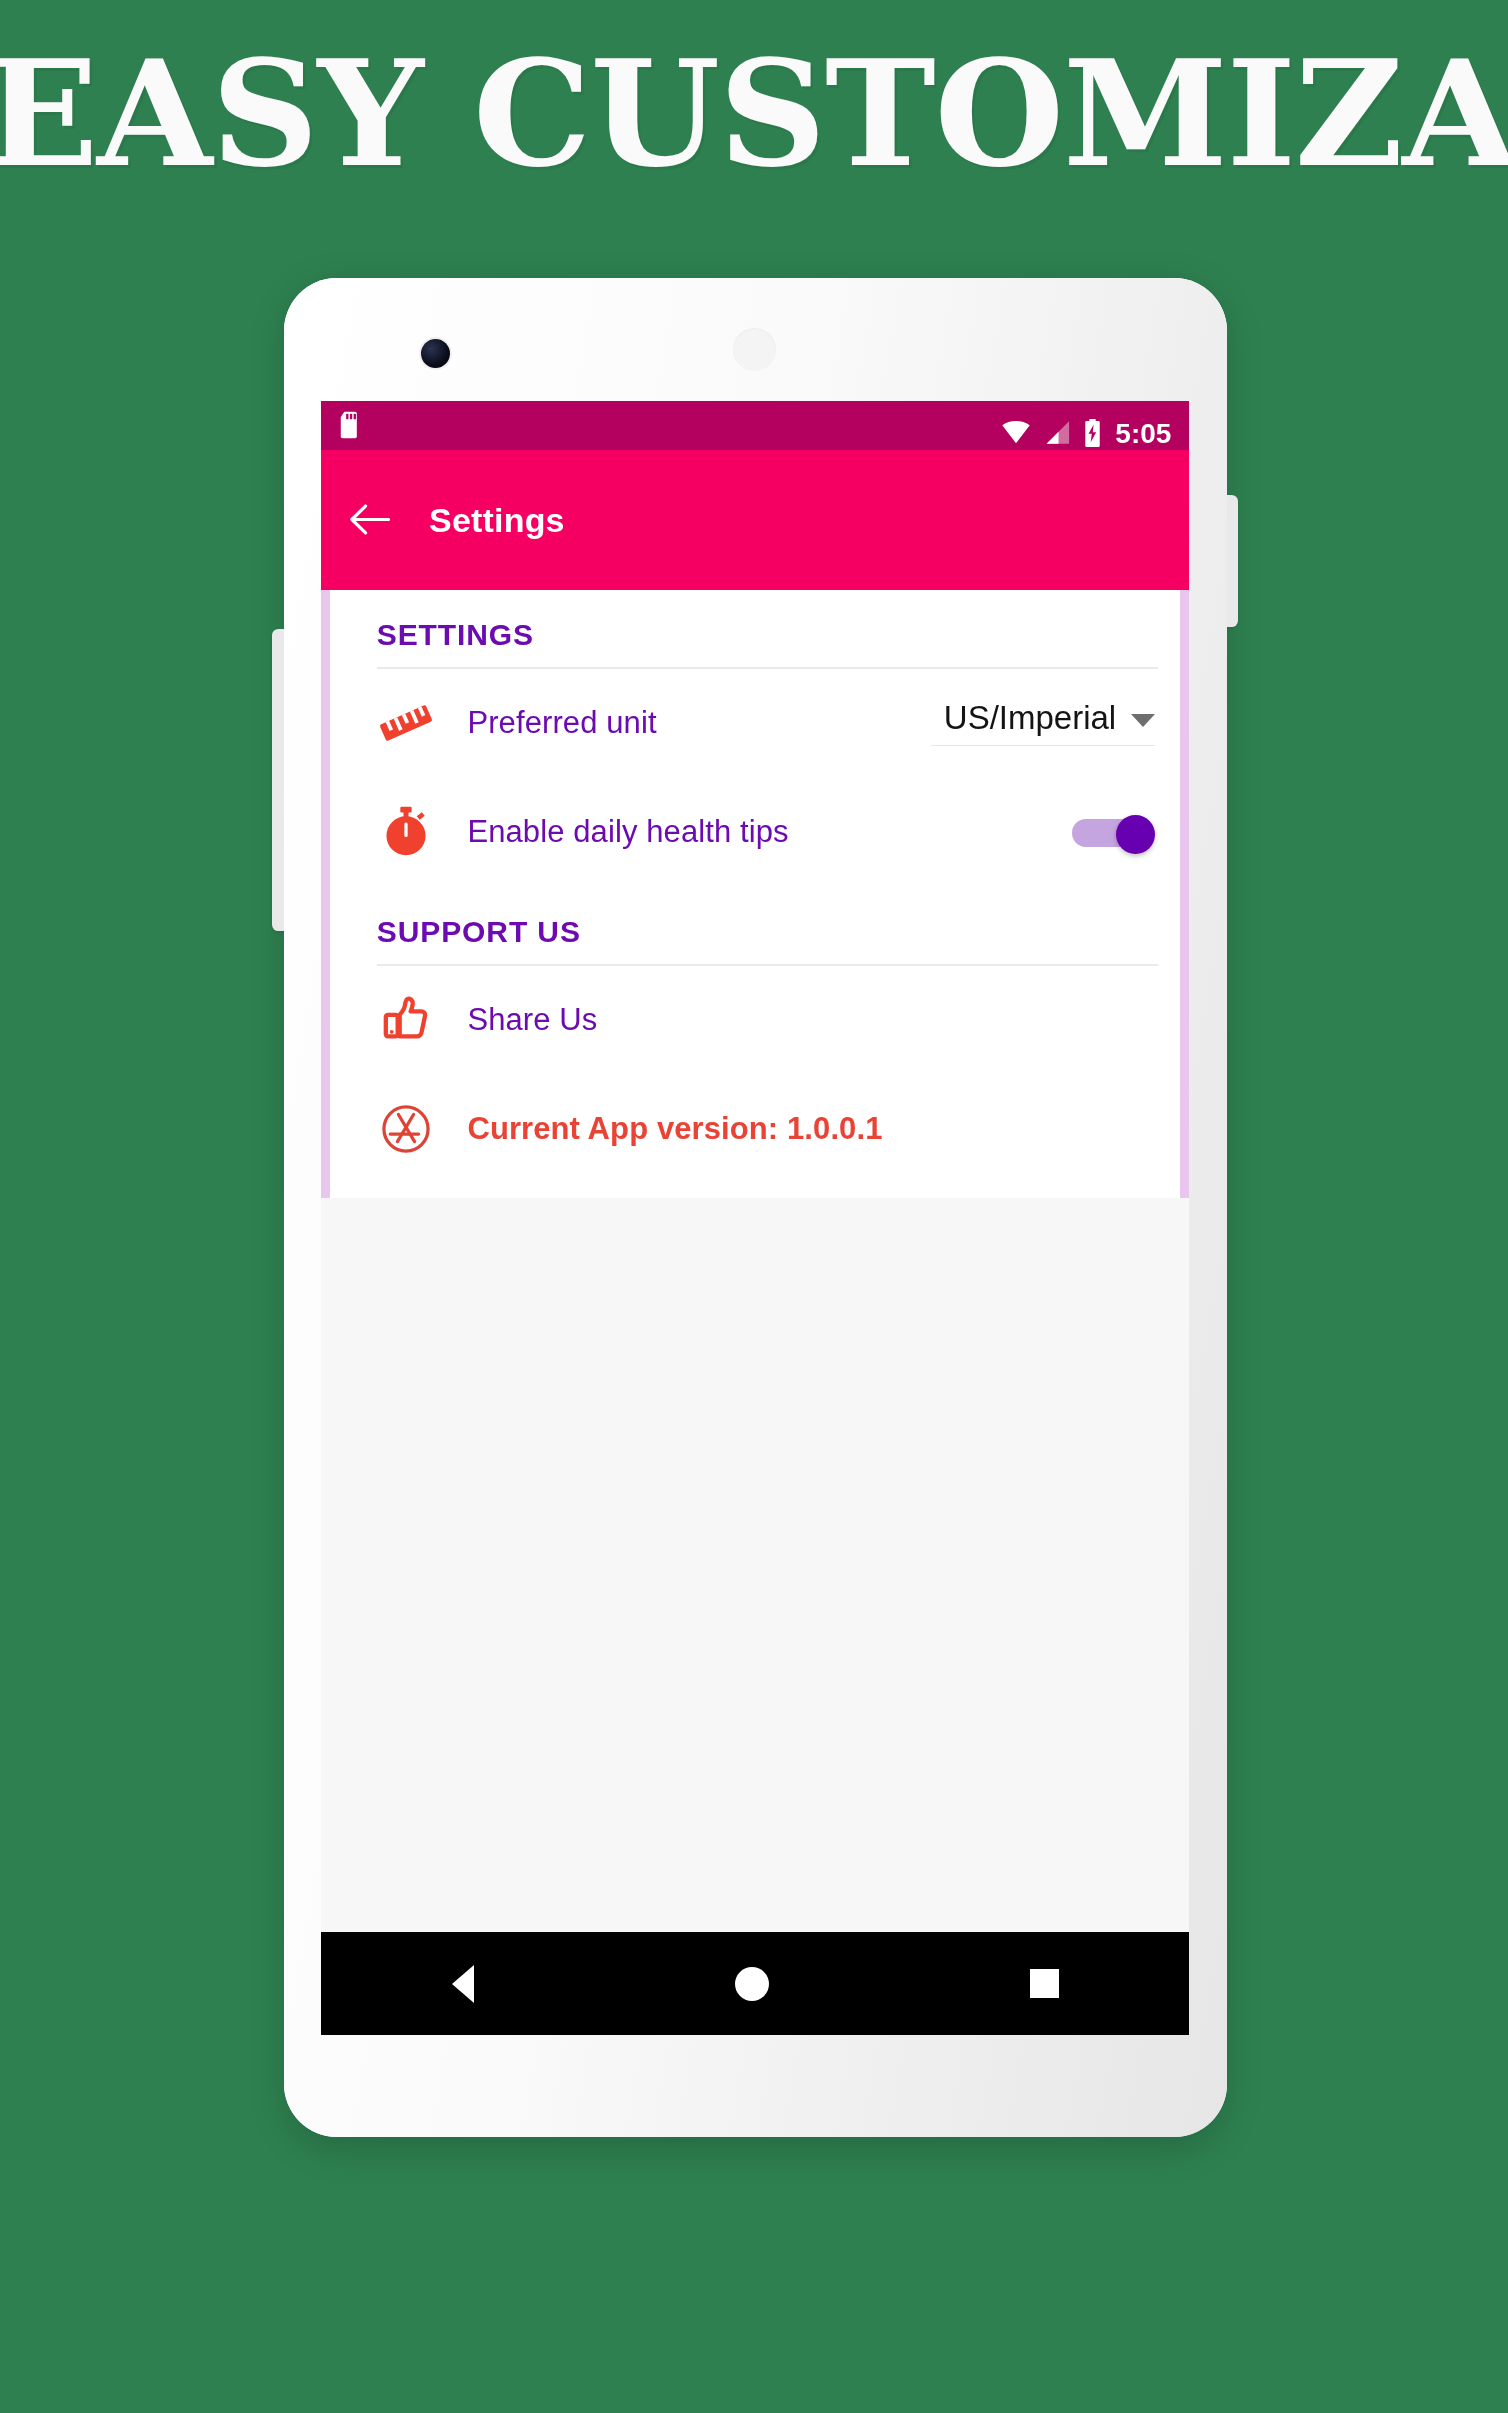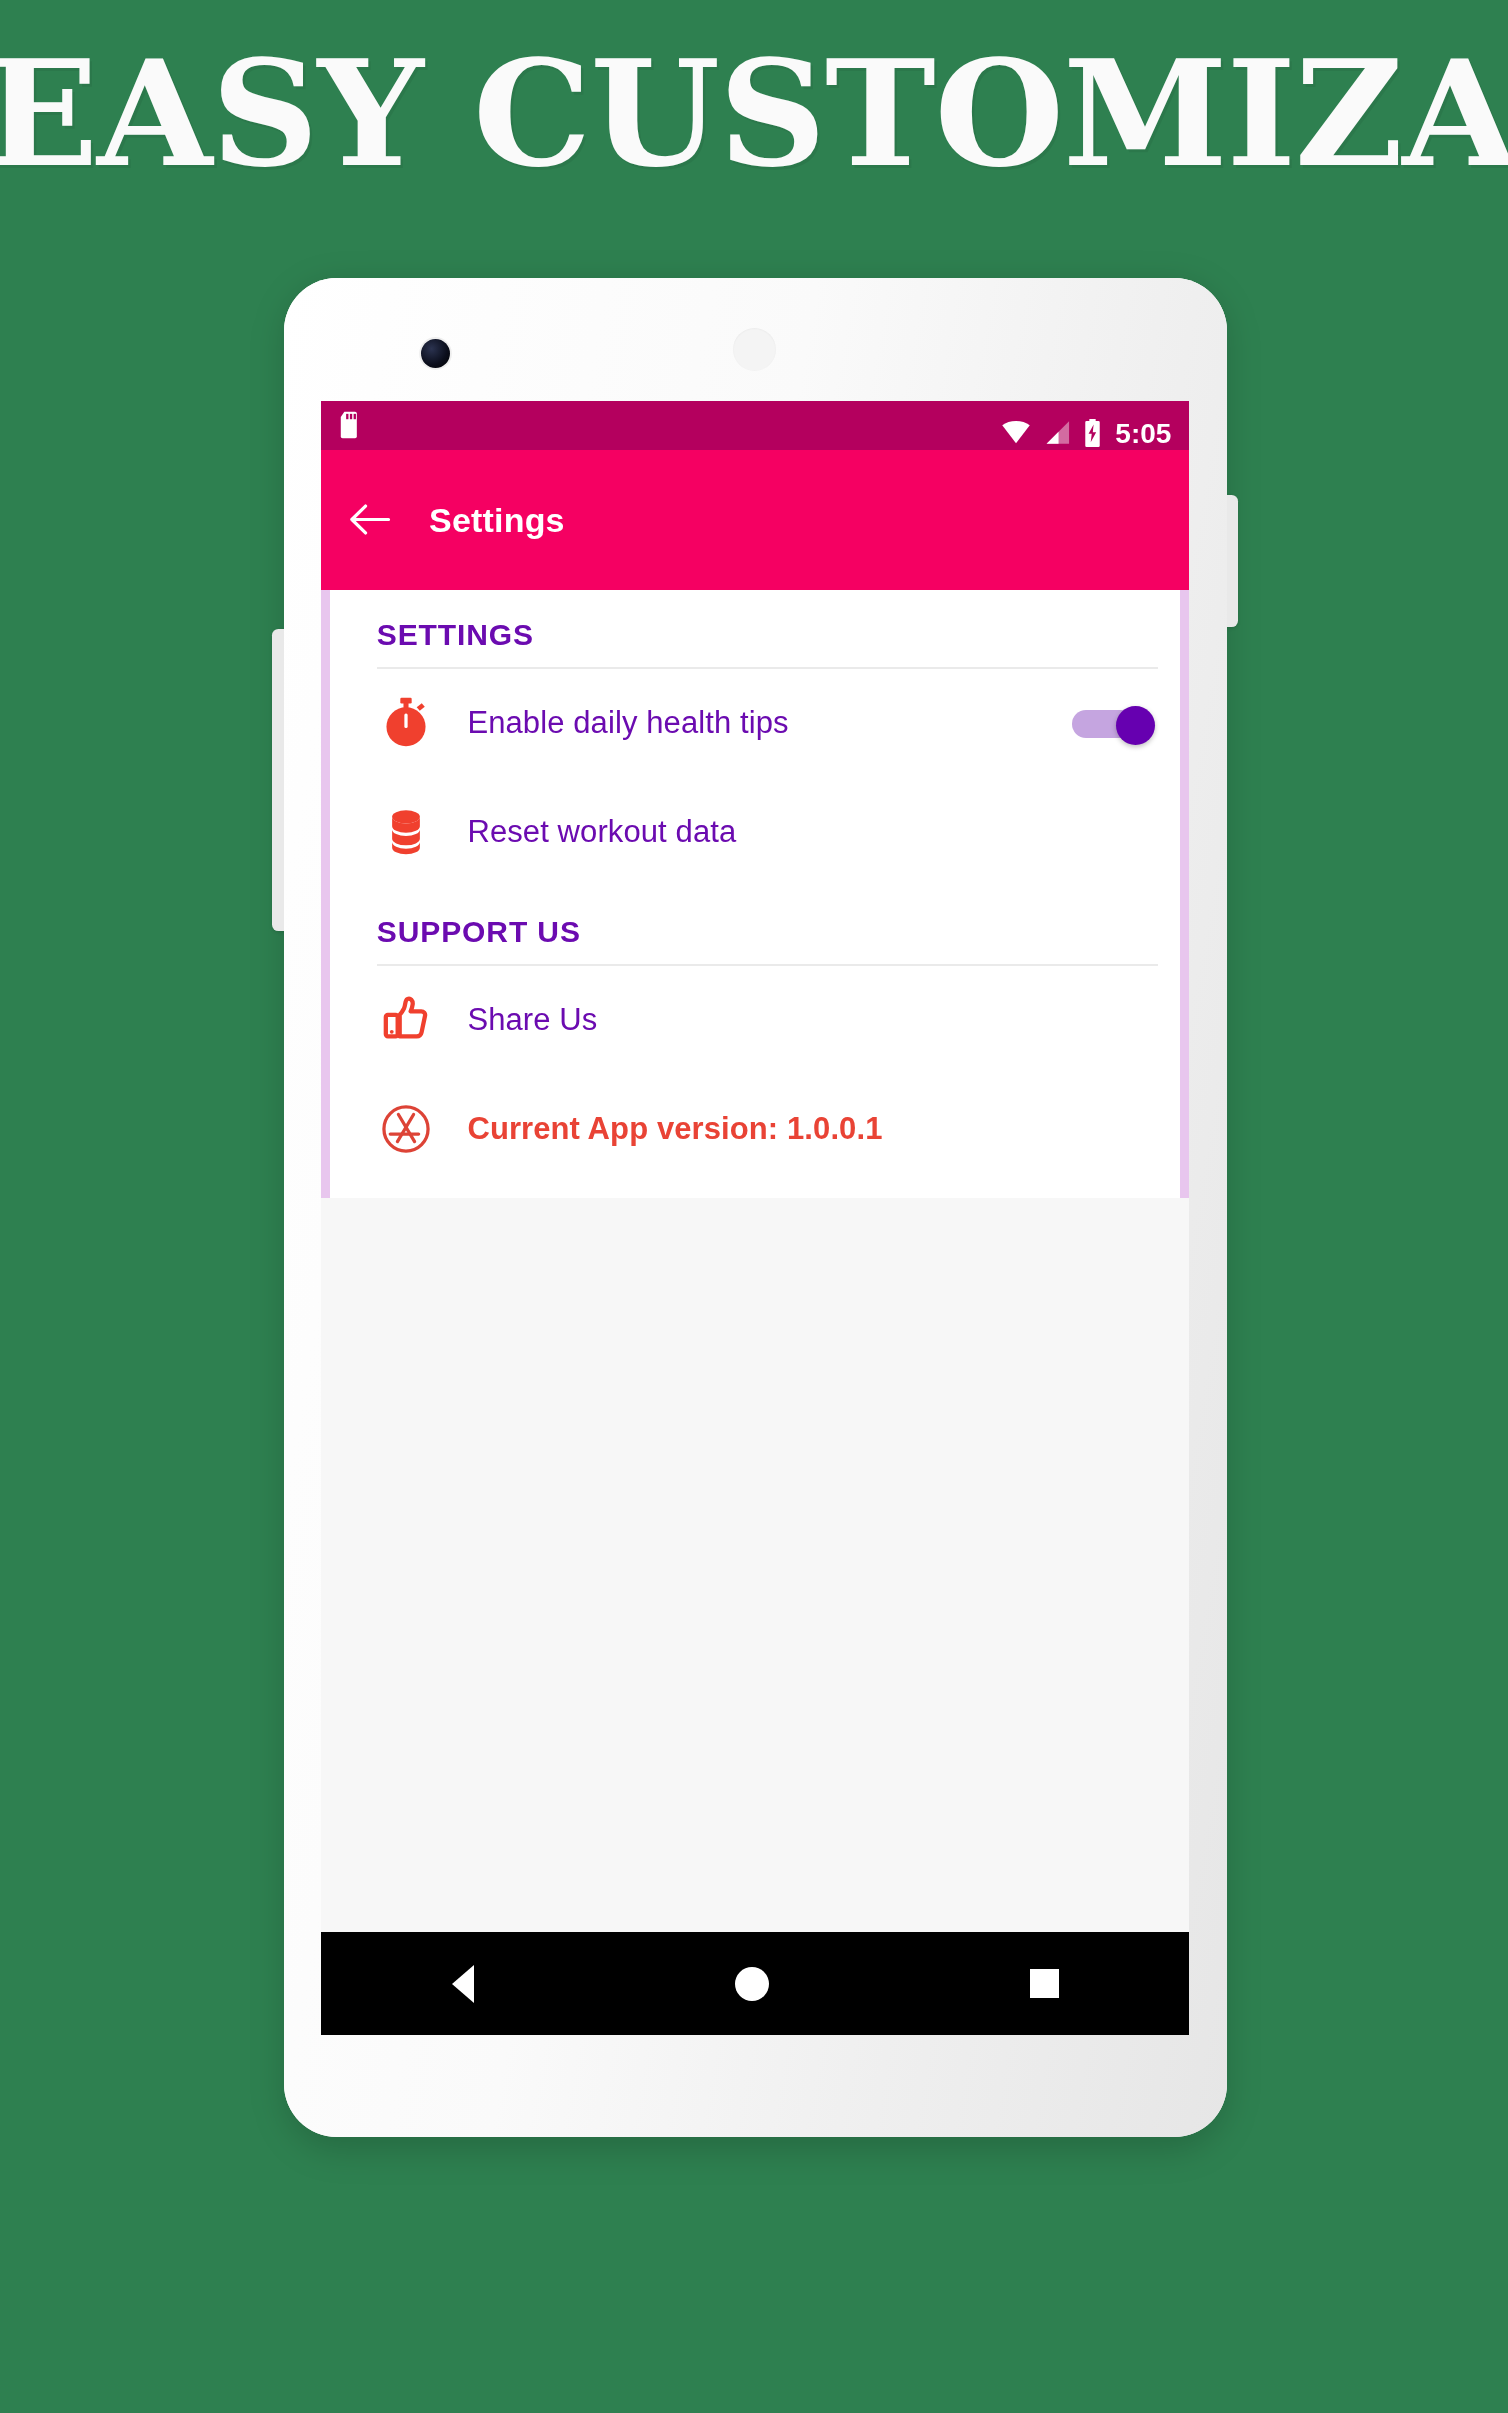--- a/index.html
+++ b/index.html
@@ -315,51 +315,61 @@
     </span>
     <span class="app-bar-title">Settings</span>
   </div>
 
   <div class="content-wrap">
     <div class="card">
 
       <div class="section-head">SETTINGS</div>
       <div class="divider"></div>
 
+      <div class="row">
+        <span class="row-icon">
+          <svg width="58" height="58" viewBox="0 0 46 46">
+            <g transform="rotate(-24 23 23)">
+              <rect x="3" y="16" width="40" height="14" rx="1.6" fill="#F0402E"></rect>
+              <rect x="8.5" y="16" width="3" height="7.5" fill="#FFFFFF"></rect>
+              <rect x="15.5" y="16" width="3" height="10.5" fill="#FFFFFF"></rect>
+              <rect x="22.5" y="16" width="3" height="7.5" fill="#FFFFFF"></rect>
+              <rect x="29.5" y="16" width="3" height="10.5" fill="#FFFFFF"></rect>
+              <rect x="36.5" y="16" width="3" height="7.5" fill="#FFFFFF"></rect>
+            </g>
+          </svg>
+        </span>
+        <span class="row-label">Preferred unit</span>
+        <span class="row-trailing">
+          <span class="dropdown">
+            <span class="dropdown-value">US/Imperial</span>
+            <span class="caret"></span>
+          </span>
+        </span>
+      </div>
 
       <div class="row">
         <span class="row-icon">
           <svg width="58" height="58" viewBox="0 0 46 46">
             <rect x="18.5" y="3" width="9" height="4.6" rx="1" fill="#F0402E"></rect>
             <rect x="21" y="6.5" width="4" height="5" fill="#F0402E"></rect>
             <path d="M31.5 10.5 l4 -3.2 l2.4 2.8 l-4 3.2 z" fill="#F0402E"></path>
             <circle cx="23" cy="26" r="15.5" fill="#F0402E"></circle>
             <rect x="21.7" y="15.5" width="2.6" height="11.5" rx="1.2" fill="#FFFFFF"></rect>
           </svg>
         </span>
         <span class="row-label">Enable daily health tips</span>
         <span class="row-trailing">
           <span class="toggle">
             <span class="toggle-track"></span>
             <span class="toggle-thumb"></span>
           </span>
         </span>
       </div>
 
-      <div class="row">
-        <span class="row-icon">
-          <svg width="58" height="58" viewBox="0 0 46 46">
-            <ellipse cx="23" cy="11" rx="11" ry="5.2" fill="#F0402E"></ellipse>
-            <path d="M12 11 v7.4 a11 5.2 0 0 0 22 0 V11 a11 5.2 0 0 1 -22 0 z" fill="#F0402E"></path>
-            <path d="M12 21 v7.4 a11 5.2 0 0 0 22 0 V21 a11 5.2 0 0 1 -22 0 z" fill="#F0402E"></path>
-            <path d="M12 31 v4.4 a11 5.2 0 0 0 22 0 V31 a11 5.2 0 0 1 -22 0 z" fill="#F0402E"></path>
-          </svg>
-        </span>
-        <span class="row-label">Reset workout data</span>
-      </div>
 
       <div class="section-head">SUPPORT US</div>
       <div class="divider"></div>
 
       <div class="row">
         <span class="row-icon">
           <svg width="58" height="58" viewBox="0 0 46 46">
             <path d="M18 19 c0 0 2 -2.5 3.4 -5.2 c1.4 -2.8 0.6 -6.4 2.6 -7.4 c2.6 -1.3 4.6 1.4 4.3 4.1 c-0.3 2.6 -1.6 5.6 -1.6 5.6 h8.4 c2 0 3.4 1.6 3 3.5 l-2.8 13.4 c-0.4 1.8 -1.9 3 -3.7 3 H18 z" fill="none" stroke="#F0402E" stroke-width="3.4" stroke-linejoin="round"></path>
             <rect x="7" y="19" width="9.4" height="17" rx="1.6" fill="none" stroke="#F0402E" stroke-width="3.4"></rect>
             <circle cx="11.7" cy="32.4" r="1.5" fill="#F0402E"></circle>

